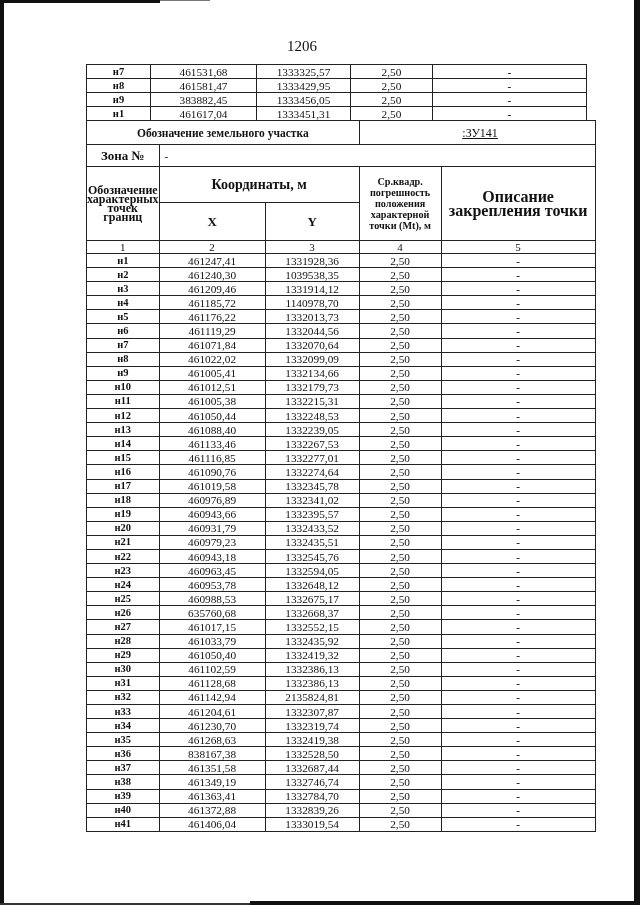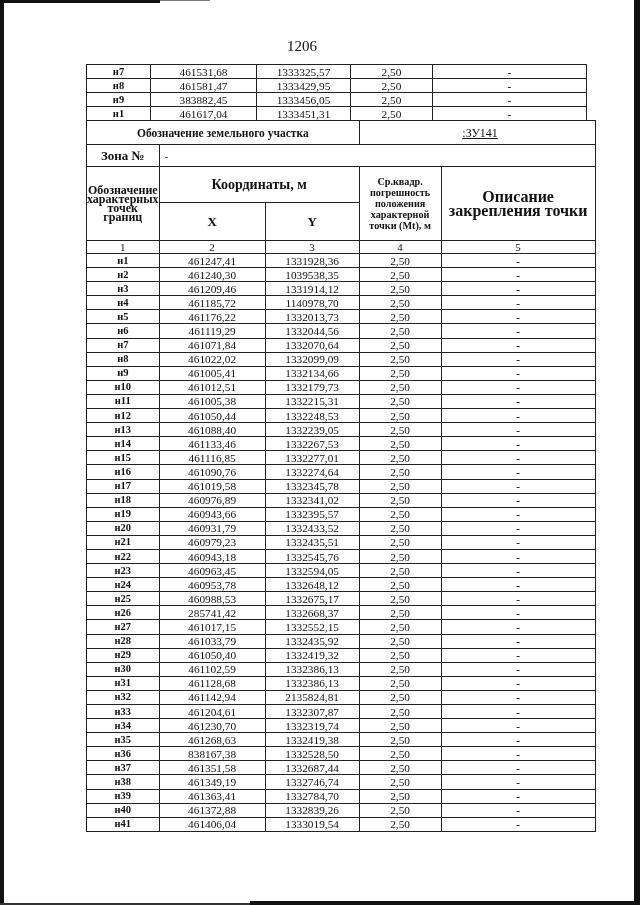--- a/index.html
+++ b/index.html
@@ -300,21 +300,21 @@
       </tr>
       <tr class="data-row">
         <td class="lbl">н25</td>
         <td>460988,53</td>
         <td>1332675,17</td>
         <td>2,50</td>
         <td class="dash">-</td>
       </tr>
       <tr class="data-row">
         <td class="lbl">н26</td>
-        <td>285741,42</td>
+        <td>635760,68</td>
         <td>1332668,37</td>
         <td>2,50</td>
         <td class="dash">-</td>
       </tr>
       <tr class="data-row">
         <td class="lbl">н27</td>
         <td>461017,15</td>
         <td>1332552,15</td>
         <td>2,50</td>
         <td class="dash">-</td>

